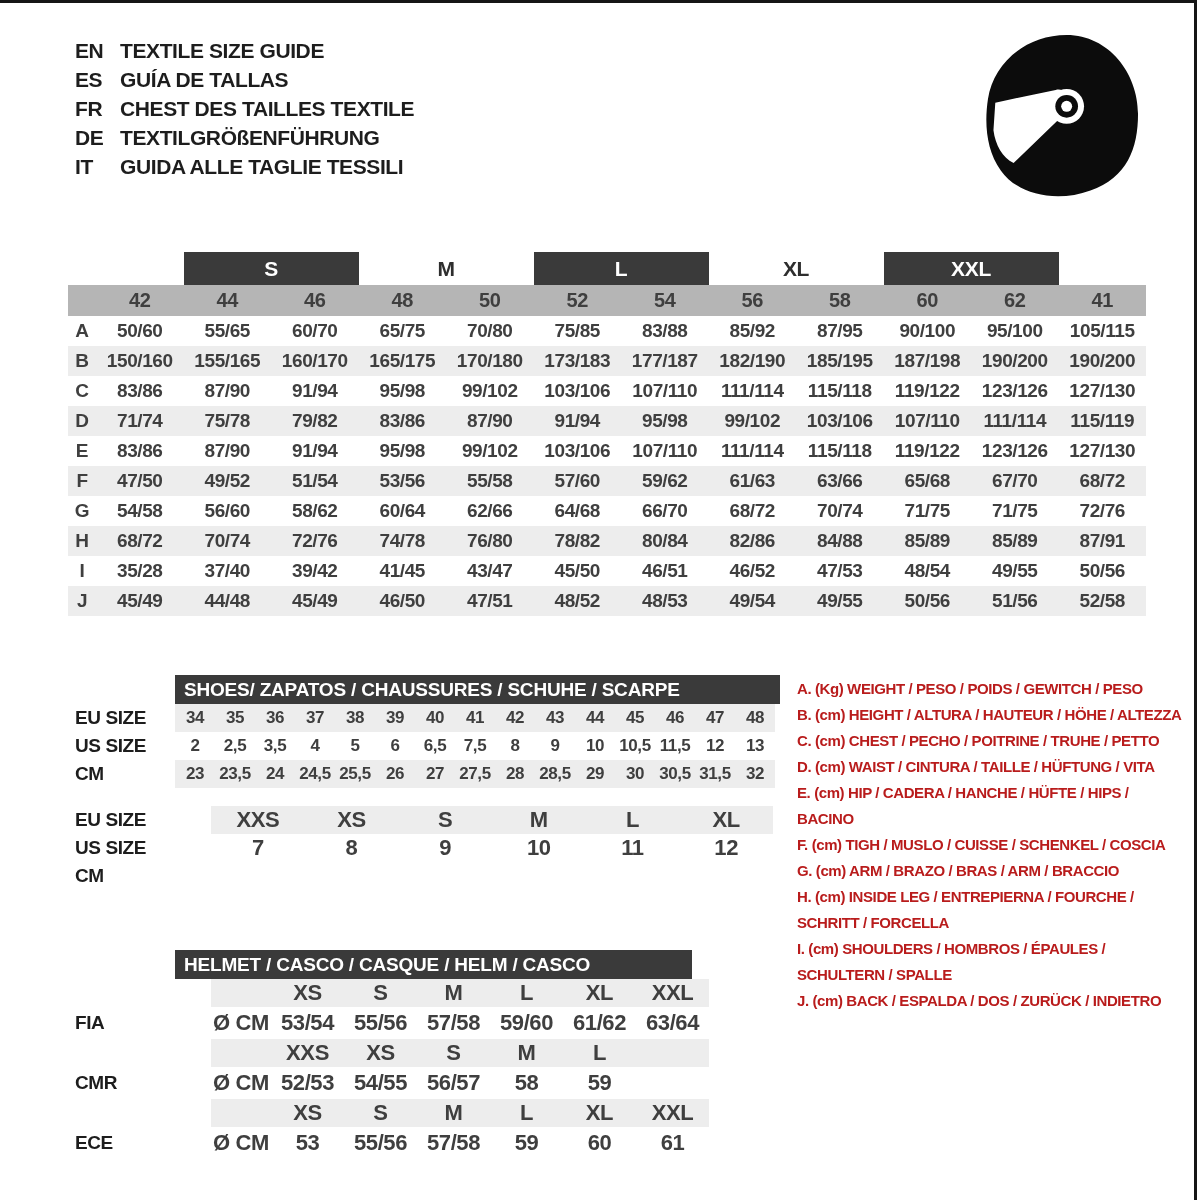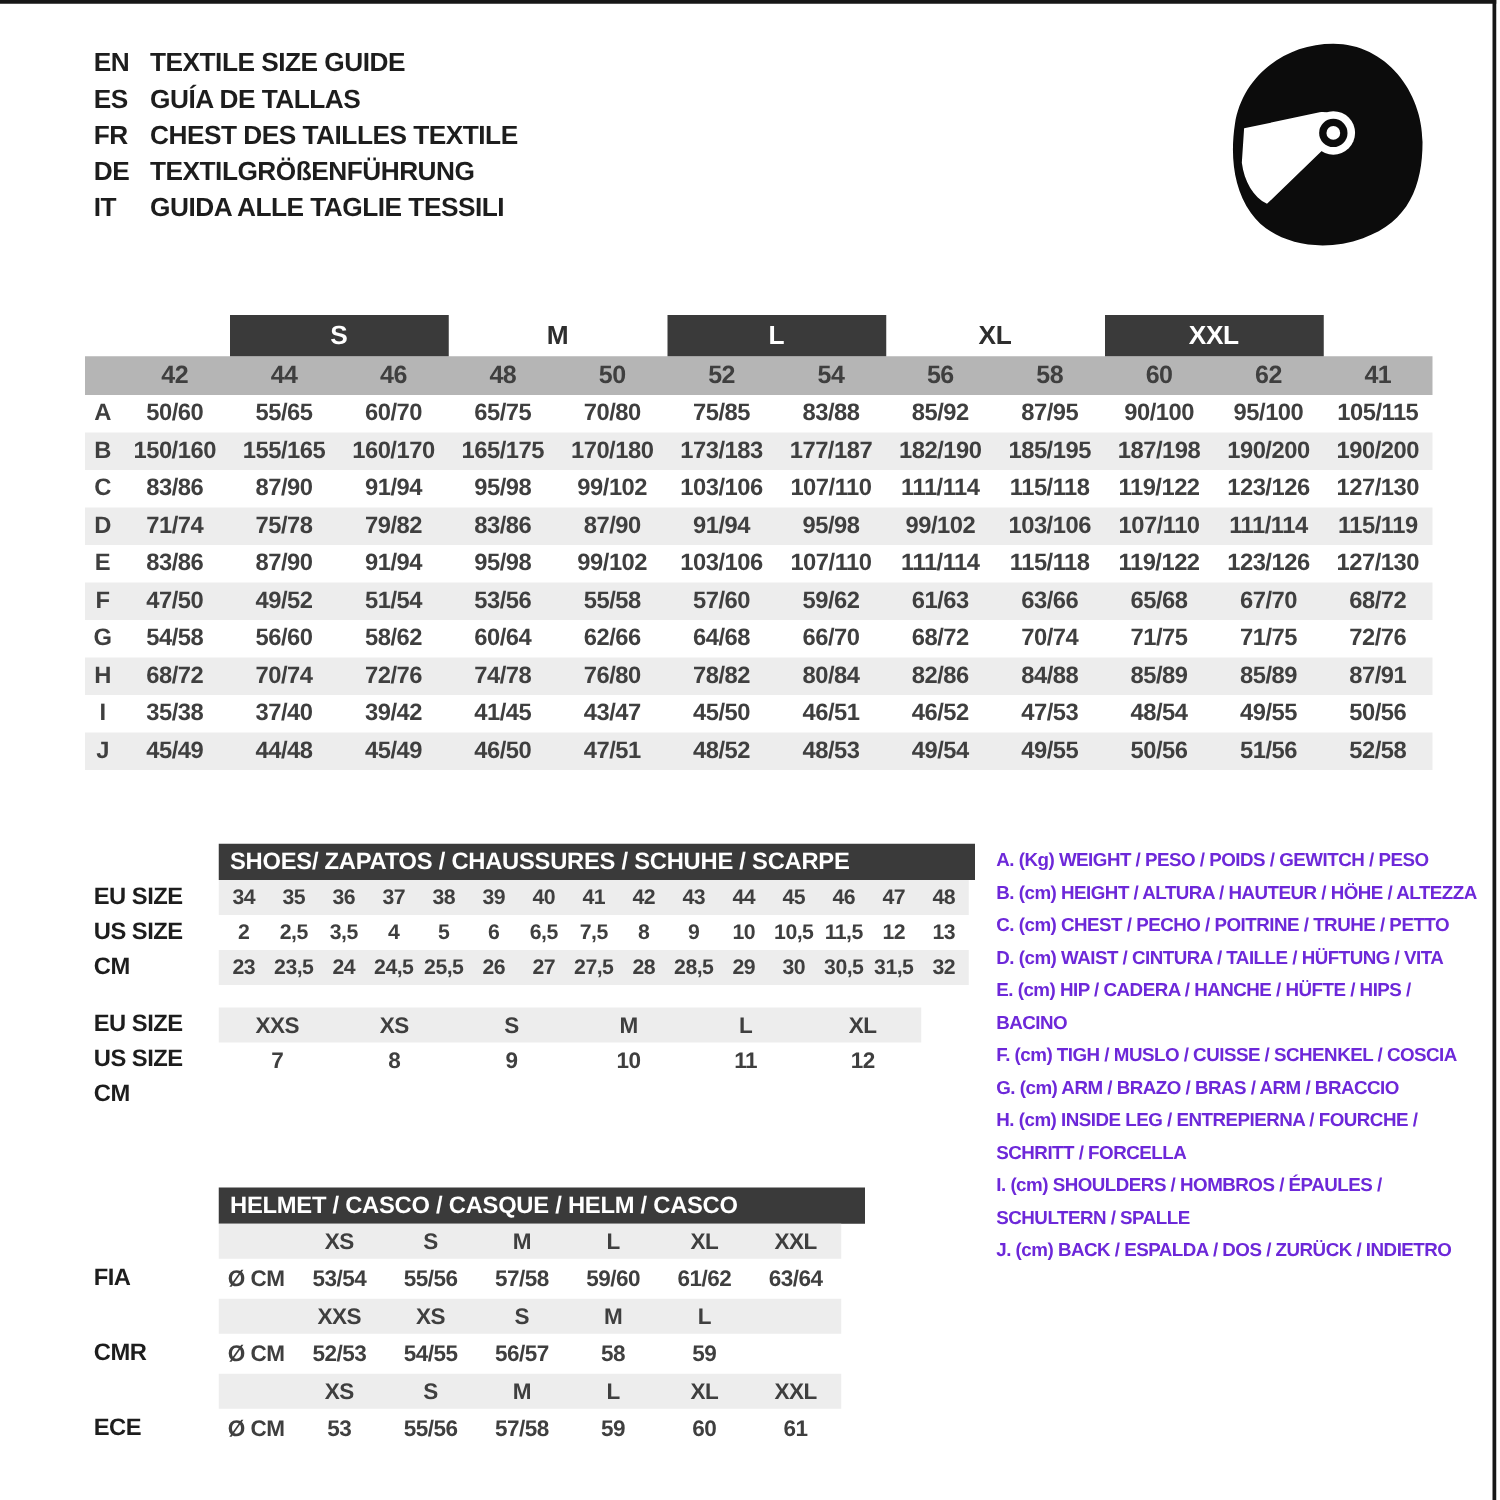--- a/index.html
+++ b/index.html
@@ -53,26 +53,26 @@
   .blabel { width:100px; display:flex; align-items:center;
     font-weight:bold; font-size:19px; color:#1d1d1d; letter-spacing:-0.4px; }
   .bcells { display:grid; height:100%; }
   .bcells > div { display:flex; align-items:center; justify-content:center;
     font-weight:bold; letter-spacing:-0.4px; white-space:nowrap; }
   .stripe-bg { background:#ededed; }
   #shoes-table  { top:675px; }
   #gloves-table { top:806px; }
   #helmet-table { top:950px; }
   #shoes-table  .bcells { font-size:17px; }
-  #gloves-table .bcells, #helmet-table .bcells { font-size:18px; }
+  #gloves-table .bcells, #helmet-table .bcells { font-size:22px;margin-left:36px; }
 
   
   #legend { left:797px; top:676px; width:392px; }
   .legend-item {
-    font-weight:bold; font-size:15px; line-height:26px; color:#6d28d9;
+    font-weight:bold; font-size:15px; line-height:26px; color:#b91c1c;
     letter-spacing:-0.4px; white-space:pre-line;
   }
 </style>
 </head>
 <body>
 
 <div class="abs" id="border-top"></div>
 <div class="abs" id="border-right"></div>
 
 <div class="abs" id="lang">
@@ -247,21 +247,21 @@
         <div>78/82</div>
         <div>80/84</div>
         <div>82/86</div>
         <div>84/88</div>
         <div>85/89</div>
         <div>85/89</div>
         <div>87/91</div>
       </div>
       <div class="grid13 srow">
         <div>I</div>
-        <div>35/38</div>
+        <div>35/28</div>
         <div>37/40</div>
         <div>39/42</div>
         <div>41/45</div>
         <div>43/47</div>
         <div>45/50</div>
         <div>46/51</div>
         <div>46/52</div>
         <div>47/53</div>
         <div>48/54</div>
         <div>49/55</div>

